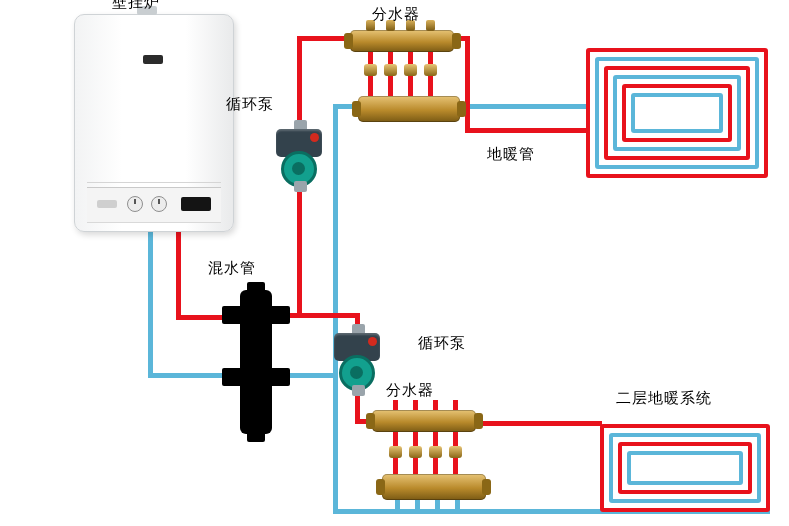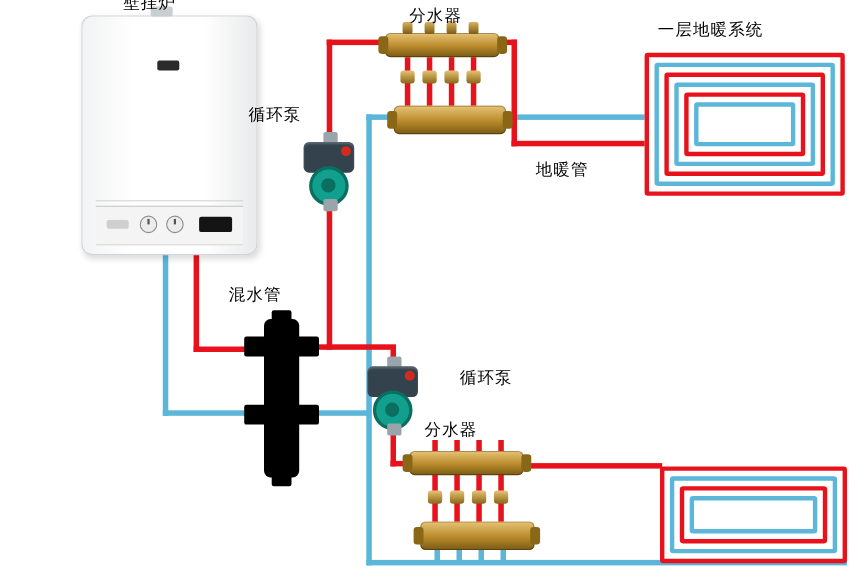--- a/index.html
+++ b/index.html
@@ -166,19 +166,19 @@
   <div class="coil" style="left:600px;top:424px;width:170px;height:88px">
     <div class="ring r" style="left:0;top:0;width:170px;height:88px"></div>
     <div class="ring b" style="left:9px;top:9px;width:152px;height:70px"></div>
     <div class="ring r" style="left:18px;top:18px;width:134px;height:52px"></div>
     <div class="ring b" style="left:27px;top:27px;width:116px;height:34px"></div>
   </div>
 
   <span class="lbl" style="left:112px;top:-7px">壁挂炉</span>
   <span class="lbl" style="left:372px;top:5px">分水器</span>
   <span class="lbl" style="left:226px;top:95px">循环泵</span>
-  <span class="lbl" style="left:598px;top:18px">一层地暖系统</span>
   <span class="lbl" style="left:487px;top:145px">地暖管</span>
   <span class="lbl" style="left:208px;top:259px">混水管</span>
   <span class="lbl" style="left:418px;top:334px">循环泵</span>
   <span class="lbl" style="left:386px;top:381px">分水器</span>
+  <span class="lbl" style="left:616px;top:389px">二层地暖系统</span>
 
 </div>
 
 </body></html>

